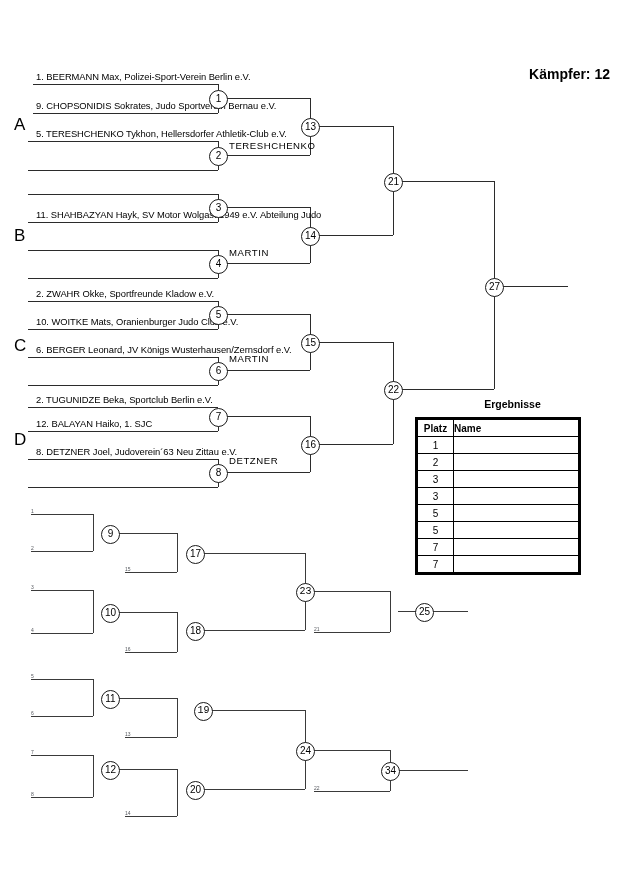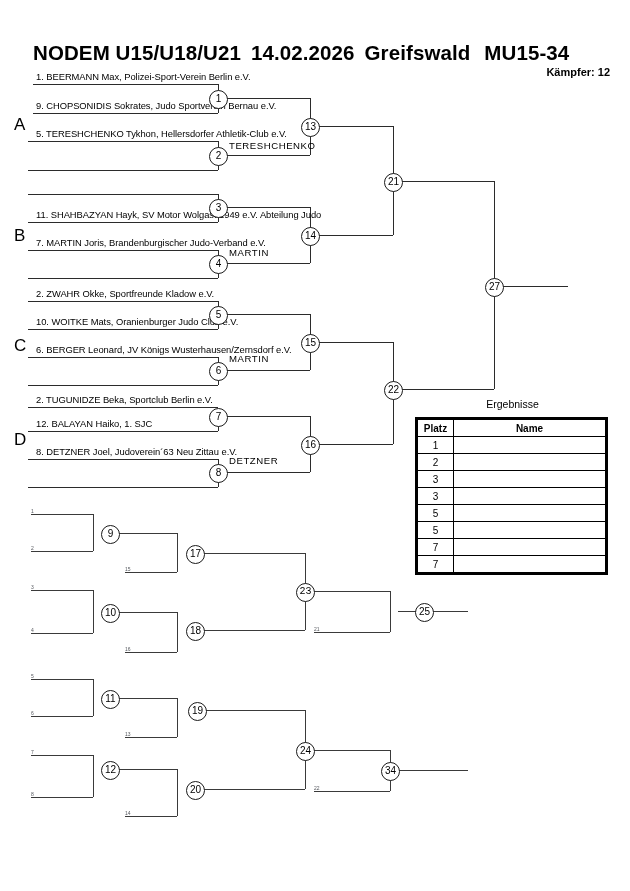--- a/index.html
+++ b/index.html
@@ -8,60 +8,57 @@
   .page{position:absolute;left:0;top:0;width:630px;height:891px;}
 
   
   .title{position:absolute;left:33px;top:41px;font-size:20.5px;font-weight:bold;
          letter-spacing:.1px;white-space:nowrap;}
   .title span{display:inline-block;}
   .t-gap1{width:10px;}
   .t-gap2{width:10px;}
   .t-gap3{width:14px;}
   .fighters{position:absolute;left:500px;top:66px;width:110px;text-align:right;
-            font-size:11px;font-weight:bold;}
+            font-size:14px;font-weight:bold;}
 
   
   .hl{position:absolute;height:0;border-top:1.4px solid #2b2b2b;}
   .vl{position:absolute;width:0;border-left:1.4px solid #2b2b2b;}
   .hl.thin{border-top-width:1.2px;border-top-color:#3a3a3a;}
   .vl.thin{border-left-width:1.2px;border-left-color:#3a3a3a;}
 
   .bout{position:absolute;width:17px;height:17px;border-radius:50%;
         border:1.2px solid #1a1a1a;background:#fff;
         font-size:10px;line-height:15px;text-align:center;z-index:6;}
 
   .ath{position:absolute;font-size:9.4px;white-space:nowrap;z-index:5;
        letter-spacing:-0.05px;}
   .winner{position:absolute;font-size:9.6px;white-space:nowrap;z-index:5;
           letter-spacing:.55px;}
   .grp{position:absolute;font-size:17px;font-weight:normal;}
   .tiny{position:absolute;font-size:5px;color:#55585e;z-index:4;}
 
   
   .res-title{position:absolute;left:415px;top:398px;width:195px;text-align:center;
-             font-size:10.5px;font-weight:normal;}
-  .res-box{position:absolute;left:415px;top:417px;width:193px;
+             font-size:10.5px;font-weight:bold;}
+  .res-box{position:absolute;left:415px;top:417px;width:166px;
            border:2px solid #000;box-sizing:border-box;background:#fff;}
   table.res{border-collapse:collapse;width:100%;}
   table.res th,table.res td{border:1px solid #000;height:17px;box-sizing:border-box;
         font-size:10px;padding:0;}
   table.res th{font-weight:bold;}
   table.res th.c-platz,table.res td.c-platz{width:36px;text-align:center;}
-  table.res th.c-name{text-align:center;}
+  table.res th.c-name{text-align:left;}
   table.res td.c-name{text-align:left;padding-left:4px;}
 </style>
 </head>
 <body>
 
 <div class="page">
 
-  <div class="title">
-    <span>NODEM U15/U18/U21</span><span class="t-gap1"></span><span>14.02.2026</span><span class="t-gap2"></span><span>Greifswald</span><span class="t-gap3"></span><span>MU15-34</span>
-  </div>
   <div class="fighters">Kämpfer: 12</div>
 
   <div class="grp" style="left:14px;top:115px;">A</div>
   <div class="grp" style="left:14px;top:226px;">B</div>
   <div class="grp" style="left:14px;top:336px;">C</div>
   <div class="grp" style="left:14px;top:430px;">D</div>
 
   <div class="ath" style="left:36px;top:71px;">1. BEERMANN Max, Polizei-Sport-Verein Berlin e.V.</div>
   <div class="hl" style="left:33px;top:84px;width:185px;"></div>
   <div class="ath" style="left:36px;top:100px;">9. CHOPSONIDIS Sokrates, Judo Sportverein Bernau e.V.</div>
@@ -83,21 +80,20 @@
   <div class="bout" style="left:301px;top:118px;">13</div>
   <div class="hl" style="left:310px;top:126px;width:83px;"></div>
 
   <div class="hl" style="left:28px;top:194px;width:190px;"></div>
   <div class="ath" style="left:36px;top:209px;">11. SHAHBAZYAN Hayk, SV Motor Wolgast 1949 e.V. Abteilung Judo</div>
   <div class="hl" style="left:28px;top:222px;width:190px;"></div>
   <div class="vl" style="left:218px;top:194px;height:28px;"></div>
   <div class="bout" style="left:209px;top:199px;">3</div>
   <div class="hl" style="left:218px;top:207px;width:92px;"></div>
 
-  <div class="ath" style="left:36px;top:237px;">7. MARTIN Joris, Brandenburgischer Judo-Verband e.V.</div>
   <div class="hl" style="left:28px;top:250px;width:190px;"></div>
   <div class="ath" style="left:36px;top:265px;"></div>
   <div class="hl" style="left:28px;top:278px;width:190px;"></div>
   <div class="vl" style="left:218px;top:250px;height:28px;"></div>
   <div class="bout" style="left:209px;top:255px;">4</div>
   <div class="hl" style="left:218px;top:263px;width:92px;"></div>
   <div class="winner" style="left:229px;top:247px;">MARTIN</div>
 
   <div class="vl" style="left:310px;top:207px;height:56px;"></div>
   <div class="bout" style="left:301px;top:227px;">14</div>
@@ -245,21 +241,21 @@
   <div class="hl thin" style="left:31px;top:679px;width:62px;"></div>
   <div class="tiny" style="left:31px;top:710px;">6</div>
   <div class="hl thin" style="left:31px;top:716px;width:62px;"></div>
   <div class="vl thin" style="left:93px;top:679px;height:37px;"></div>
   <div class="bout" style="left:101px;top:690px;">11</div>
   <div class="hl thin" style="left:110px;top:698px;width:67px;"></div>
 
   <div class="tiny" style="left:125px;top:731px;">13</div>
   <div class="hl thin" style="left:125px;top:737px;width:52px;"></div>
   <div class="vl thin" style="left:177px;top:698px;height:39px;"></div>
-  <div class="bout" style="left:188px;top:702px;">19</div>
+  <div class="bout" style="left:194px;top:702px;font-family:Liberation Mono, monospace;">19</div>
   <div class="hl thin" style="left:195px;top:710px;width:110px;"></div>
 
   <div class="tiny" style="left:31px;top:749px;">7</div>
   <div class="hl thin" style="left:31px;top:755px;width:62px;"></div>
   <div class="tiny" style="left:31px;top:791px;">8</div>
   <div class="hl thin" style="left:31px;top:797px;width:62px;"></div>
   <div class="vl thin" style="left:93px;top:755px;height:42px;"></div>
   <div class="bout" style="left:101px;top:761px;">12</div>
   <div class="hl thin" style="left:110px;top:769px;width:67px;"></div>
 

